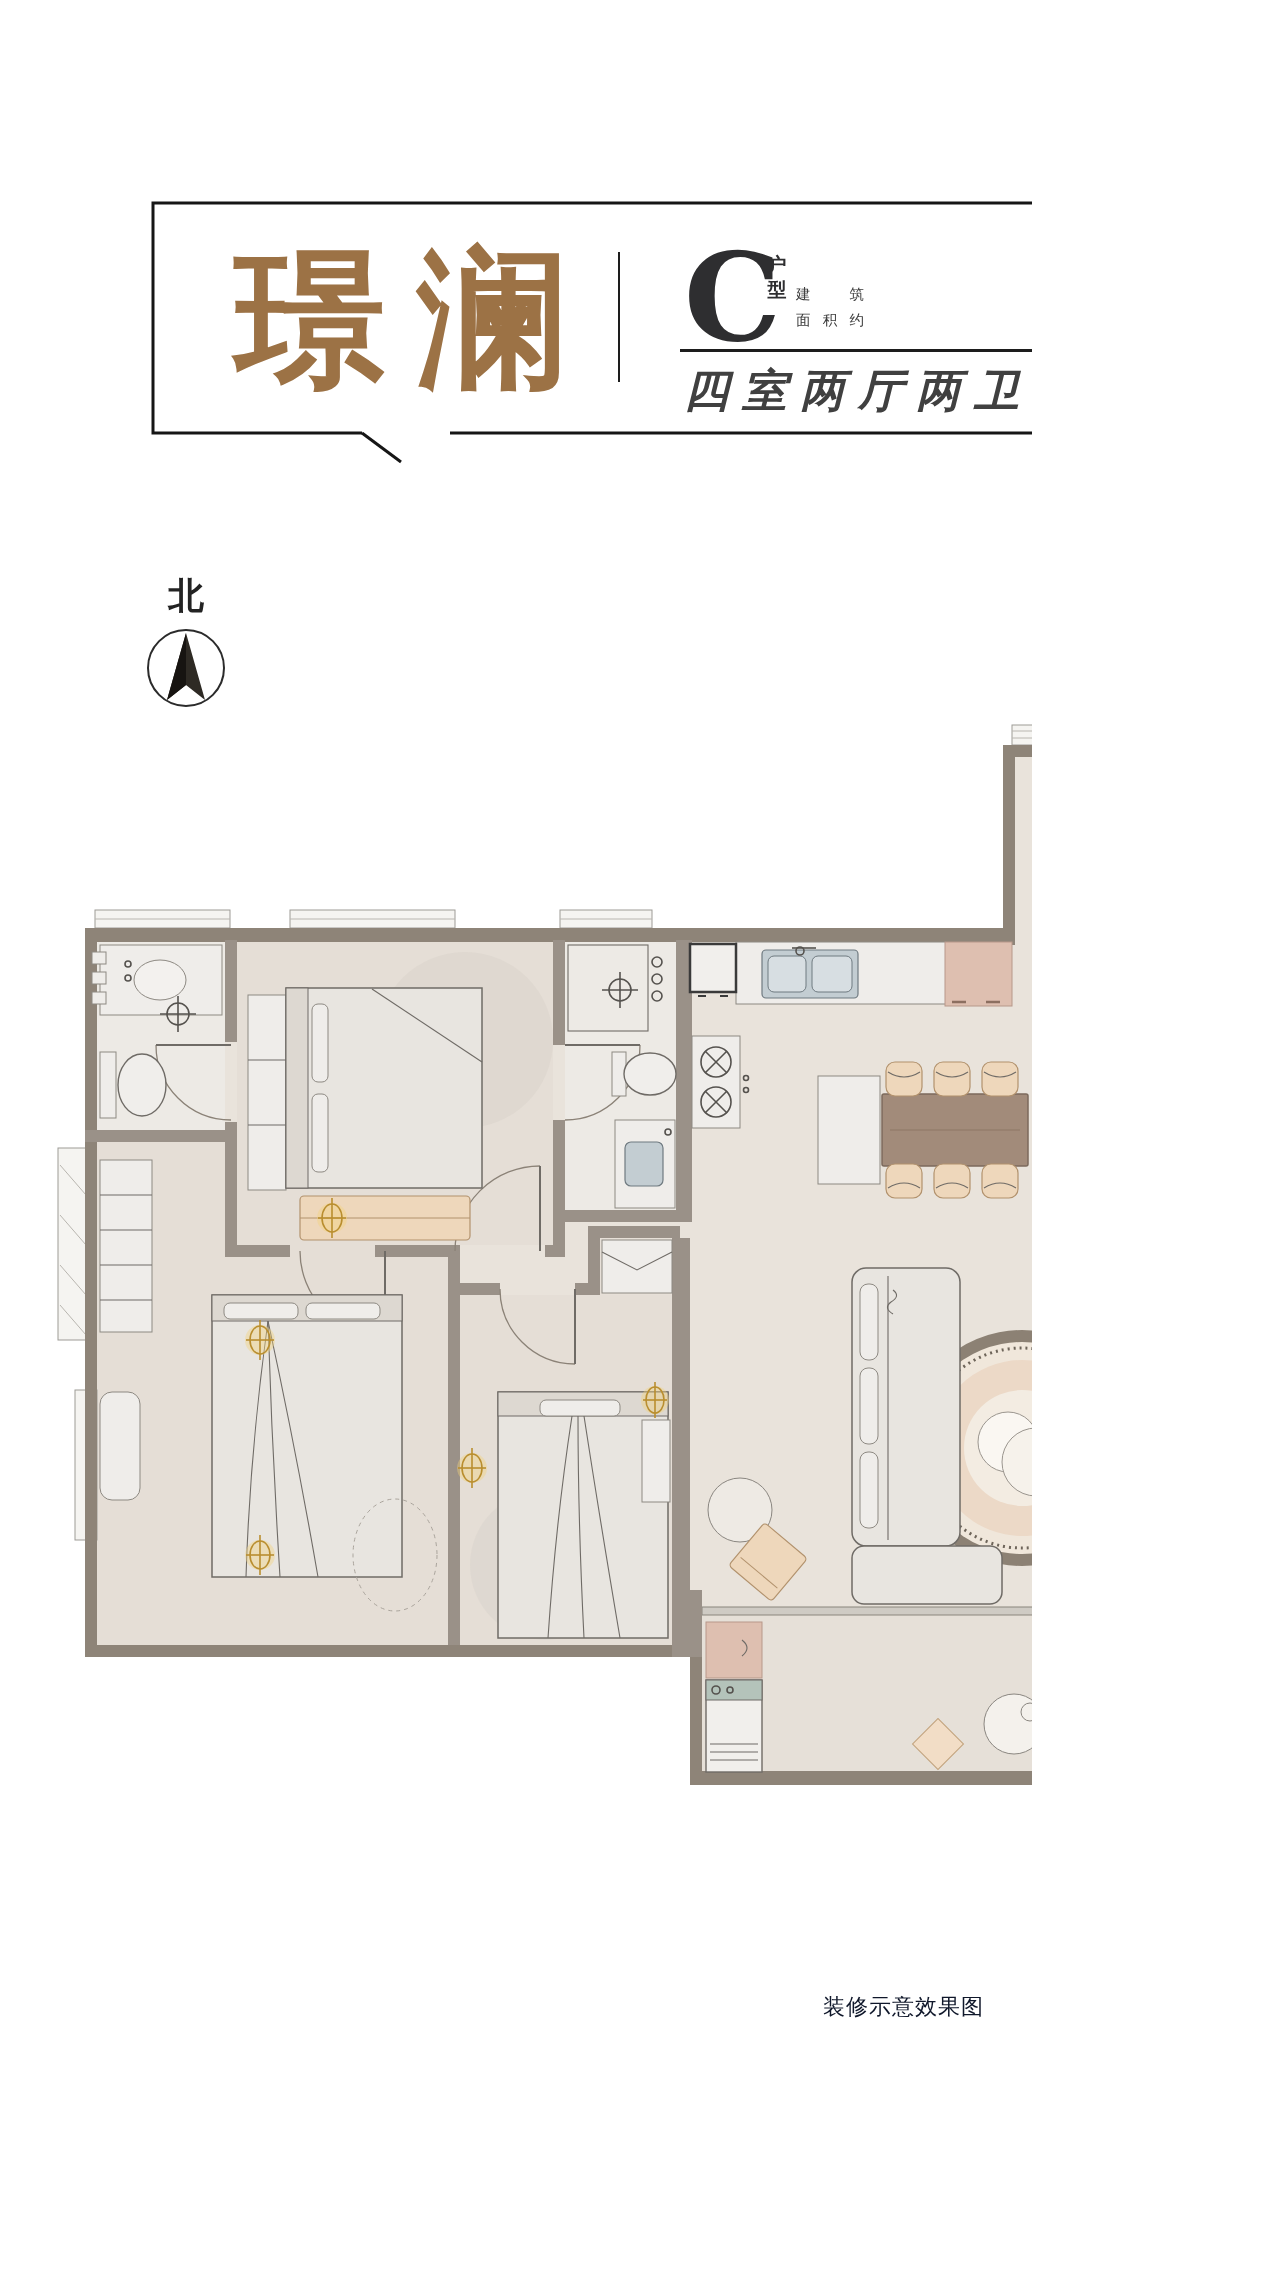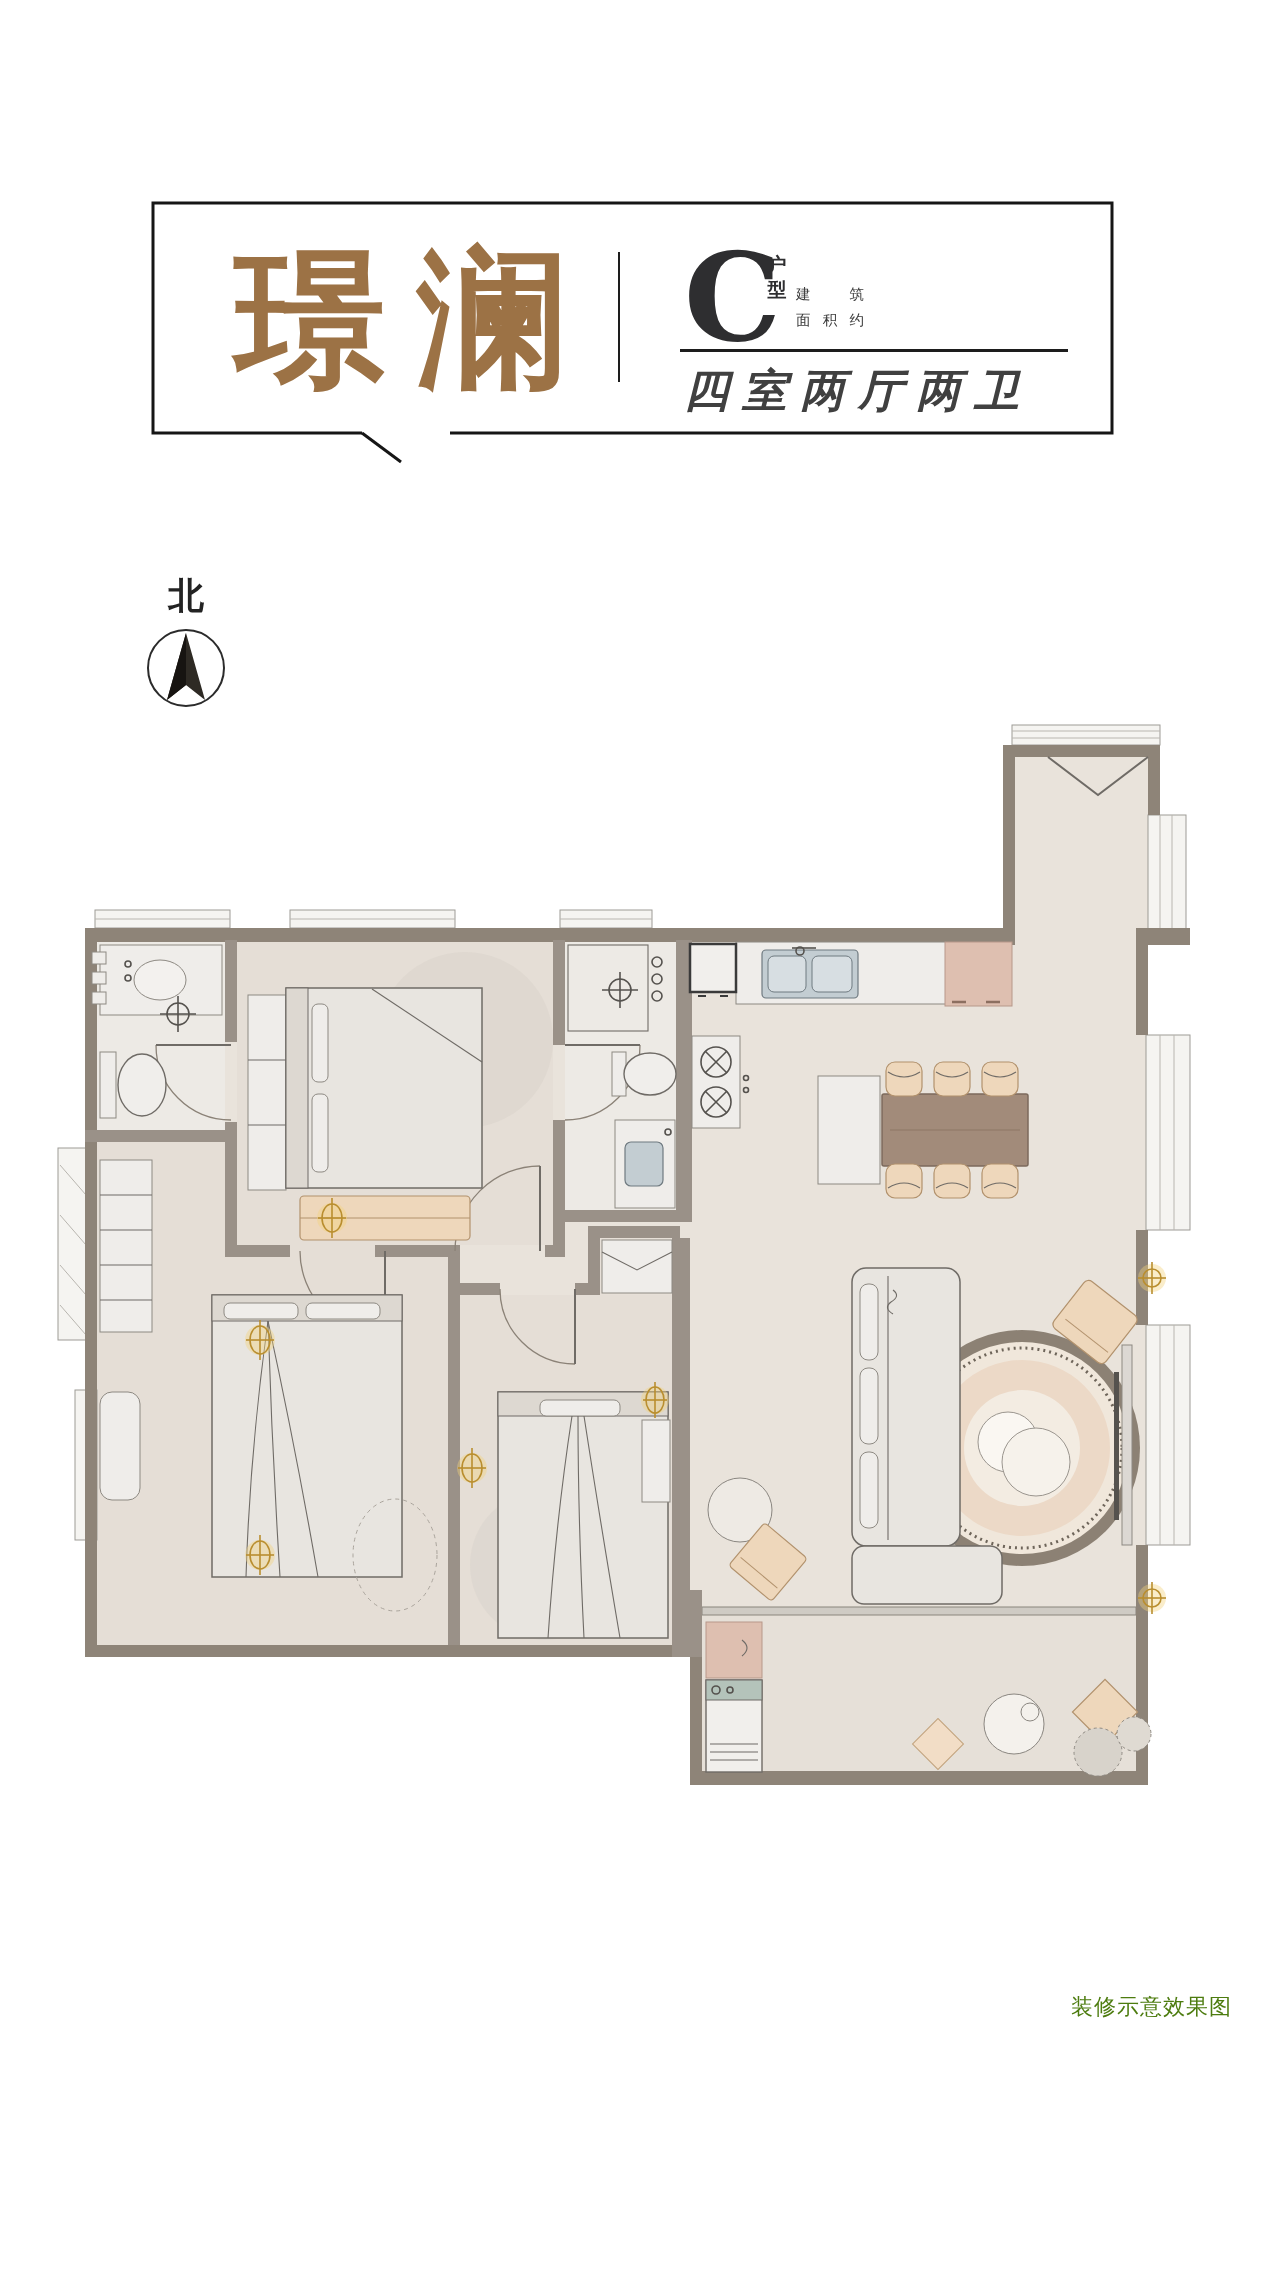--- a/index.html
+++ b/index.html
@@ -1,16 +1,16 @@
 <!DOCTYPE html>
 <html><head>
 <meta charset="utf-8">
 <style>
   html,body{margin:0;padding:0;background:#ffffff;}
-  .page{position:relative;width:1280px;height:2275px;background:#ffffff;overflow:hidden;
+  .page{position:relative;width:1032px;height:2275px;background:#ffffff;overflow:hidden;
         font-family:"Liberation Sans",sans-serif;color:#222;}
   
   .hdr-outline{position:absolute;left:130px;top:180px;width:1010px;height:300px;}
   .hdr-title{position:absolute;left:235px;top:238px;width:420px;height:170px;
              font-family:"DejaVu Serif","Liberation Serif",serif;font-weight:700;
              font-size:150px;line-height:160px;letter-spacing:32px;white-space:nowrap;}
   .hdr-divider{position:absolute;left:618px;top:252px;width:2px;height:130px;background:#1d1d1d;}
   .hdr-c{position:absolute;left:684px;top:238px;font-family:"DejaVu Serif","Liberation Serif",serif;
          font-weight:600;font-size:122px;line-height:118px;color:#2e2e30;}
   .hdr-hutype{position:absolute;left:766px;top:252px;width:22px;font-size:19px;line-height:25px;
@@ -38,21 +38,21 @@
   .tan{fill:#eed7bb;stroke:#b2926d;stroke-width:1.2;}
   .pink{fill:#debfb0;stroke:#b7988a;stroke-width:1;}
   .brown{fill:#a28b7a;stroke:#7c6a5c;stroke-width:1.5;}
   .sinkc{fill:#c3cdd2;stroke:#6f7a80;stroke-width:1.2;}
   .ln{stroke:#6f6b66;stroke-width:1.1;fill:none;}
   .arc{stroke:#8b8277;stroke-width:1.3;fill:none;}
   .leaf{stroke:#6f6b66;stroke-width:2;fill:none;}
   .gold{stroke:#b98e2f;stroke-width:1.6;fill:none;}
   .dark{stroke:#55524e;stroke-width:1.6;fill:none;}
   
-  .plan-caption{position:absolute;right:48px;top:1992px;font-size:22px;color:#4d7c0f;
+  .plan-caption{position:absolute;right:48px;top:1992px;font-size:22px;color:#0f172a;
                 letter-spacing:1px;}
   .disclaimer{position:absolute;left:48px;top:2040px;width:1188px;font-size:22.5px;
               line-height:36.5px;color:#7a7a7a;text-align:justify;}
 </style>
 </head>
 <body>
 
 <div class="page">
 
   <div class="hdr-outline">

